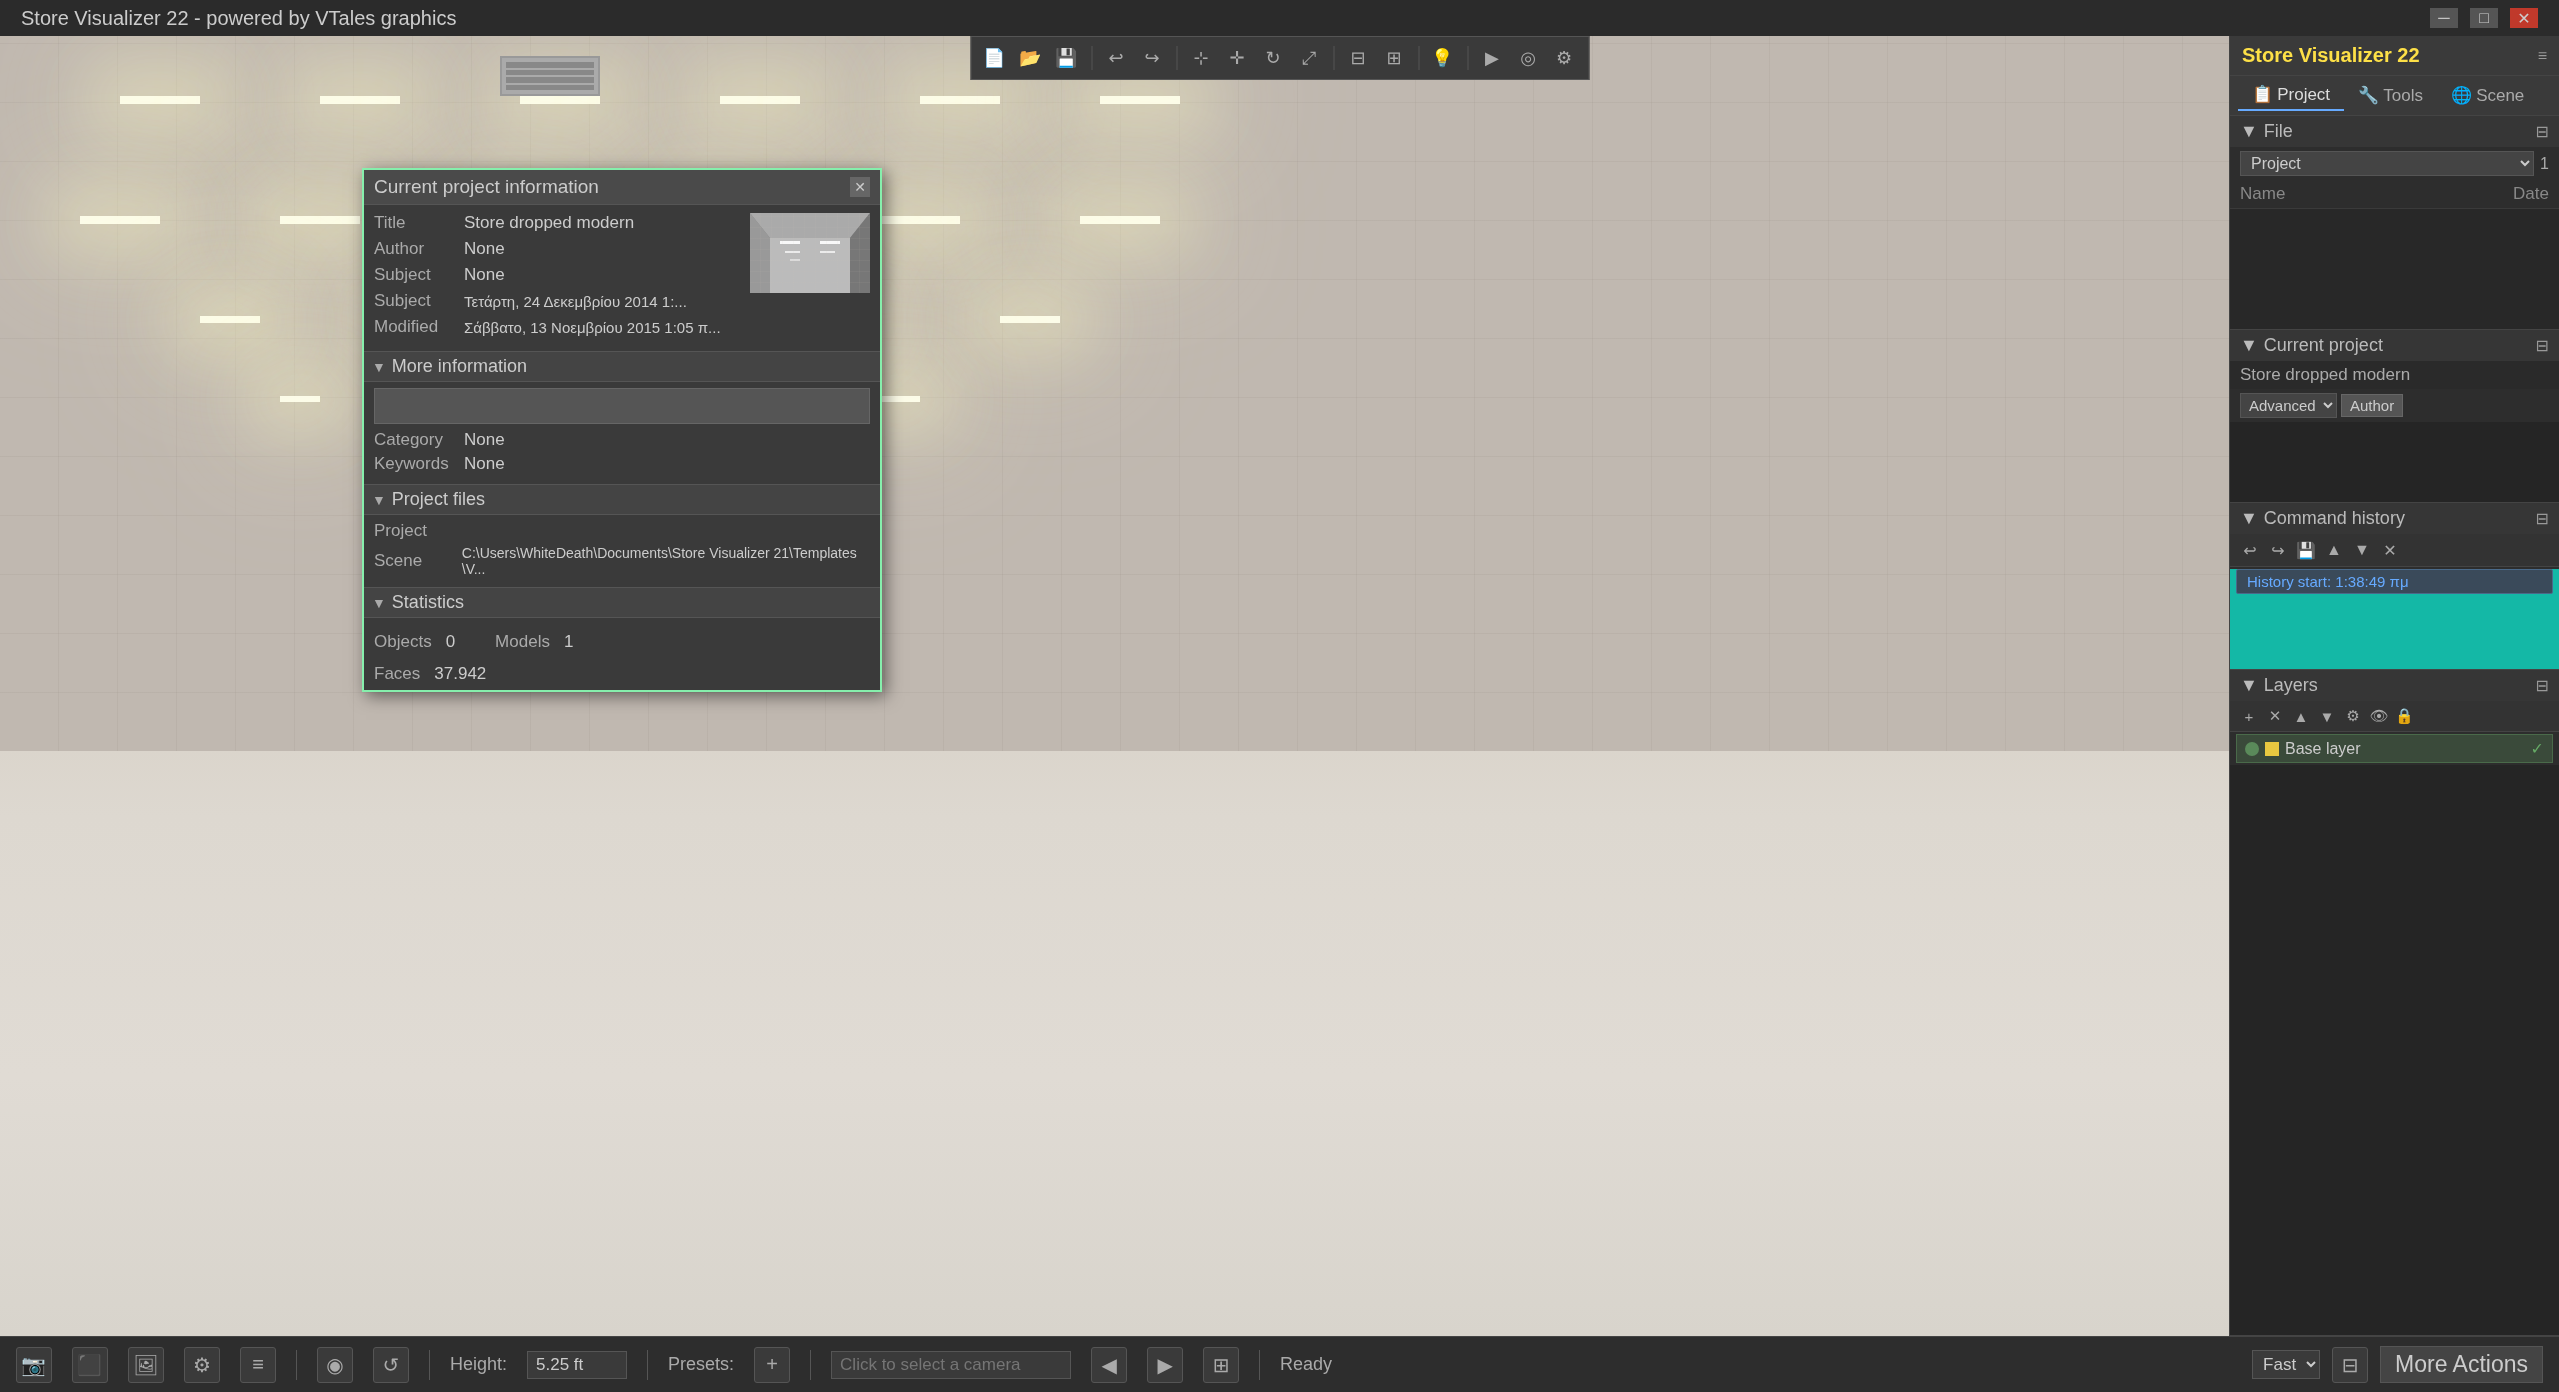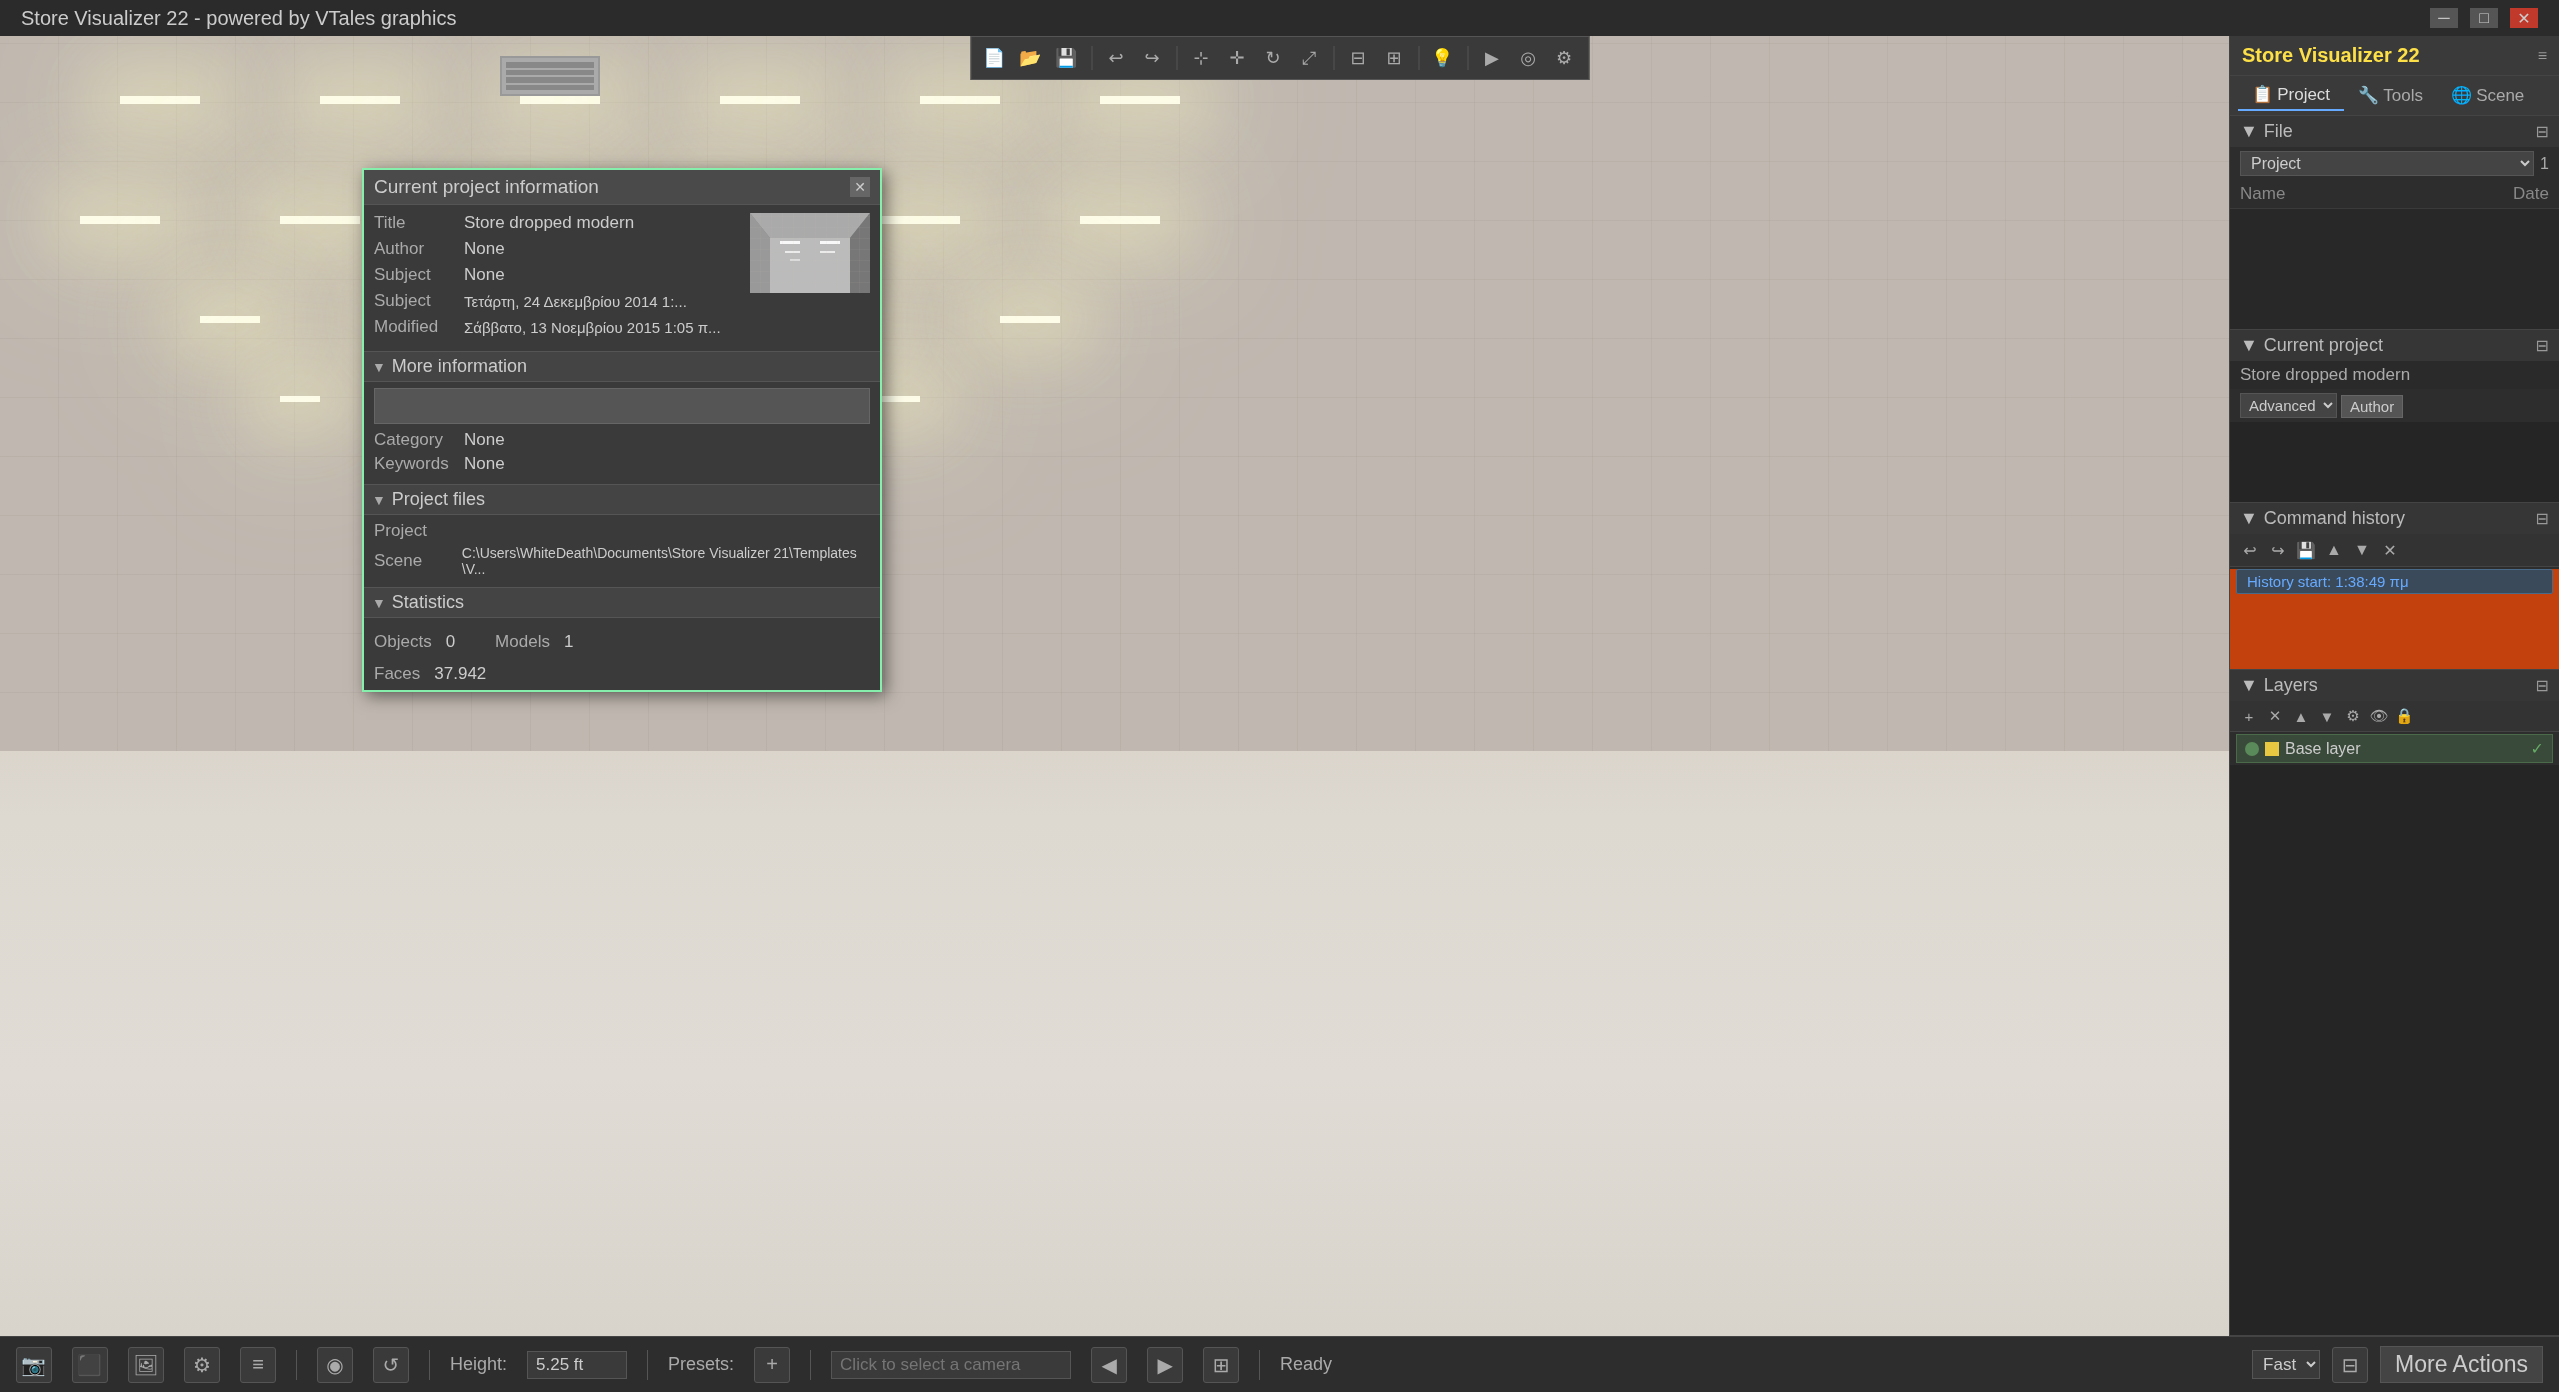--- a/index.html
+++ b/index.html
@@ -358,21 +358,21 @@
       border-bottom: 1px solid #444;
     }
     .current-project-value {
       padding: 4px 10px;
       font-size: 17px;
       color: #aaa;
       background: #2a2a2a;
     }
     .cp-controls {
       display: flex;
-      align-items: flex-end;
+      align-items: center;
       gap: 4px;
       padding: 4px 10px;
     }
     .cp-dropdown {
       background: #444;
       border: 1px solid #555;
       color: #ccc;
       font-size: 15px;
       padding: 2px 4px;
     }
@@ -414,21 +414,21 @@
       padding: 3px 10px;
       font-size: 15px;
       color: #6af;
       background: #3a4a5a;
       border: 1px solid #4a6a8a;
       margin: 2px 6px;
       border-radius: 2px;
     }
     .cmd-history-area {
       min-height: 100px;
-      background: #c2410c;
+      background: #14b8a6;
     }
 
     
     .layers-section {
       flex: 1;
       display: flex;
       flex-direction: column;
       border-bottom: 1px solid #444;
       overflow: hidden;
     }

